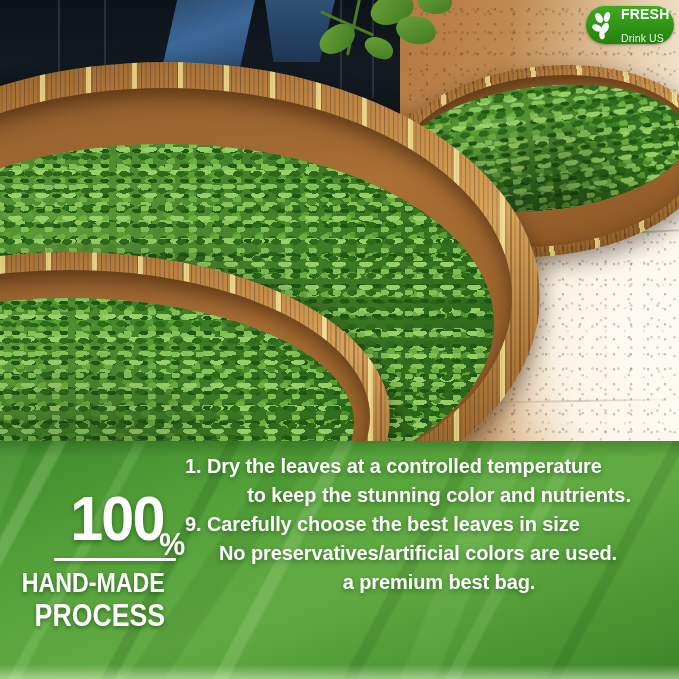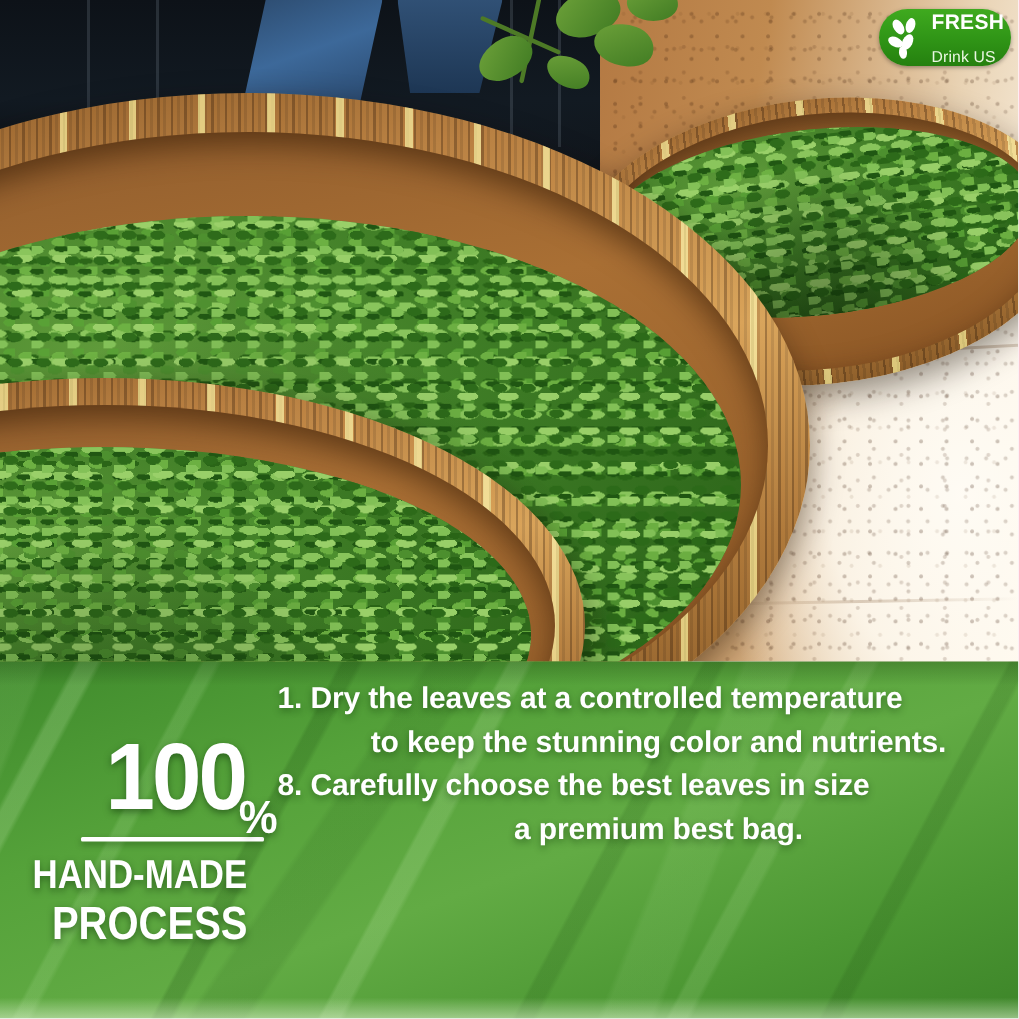--- a/index.html
+++ b/index.html
@@ -316,17 +316,18 @@
       <span>100</span><span class="sym">%</span>
     </div>
     <div class="rule"></div>
     <div class="sub1">HAND-MADE</div>
     <div class="sub2">PROCESS</div>
   </div>
 
   <div class="steps">
     <span class="step-line">1. Dry the leaves at a controlled temperature</span>
     <span class="step-line cont">to keep the stunning color and nutrients.</span>
-    <span class="step-line">8. Carefully choose the best leaves in size</span>
+    <span class="step-line">9. Carefully choose the best leaves in size</span>
+    <span class="step-line cont2">No preservatives/artificial colors are used.</span>
     <span class="step-line cont">a premium best bag.</span>
   </div>
 
 </div>
 
 </body></html>

